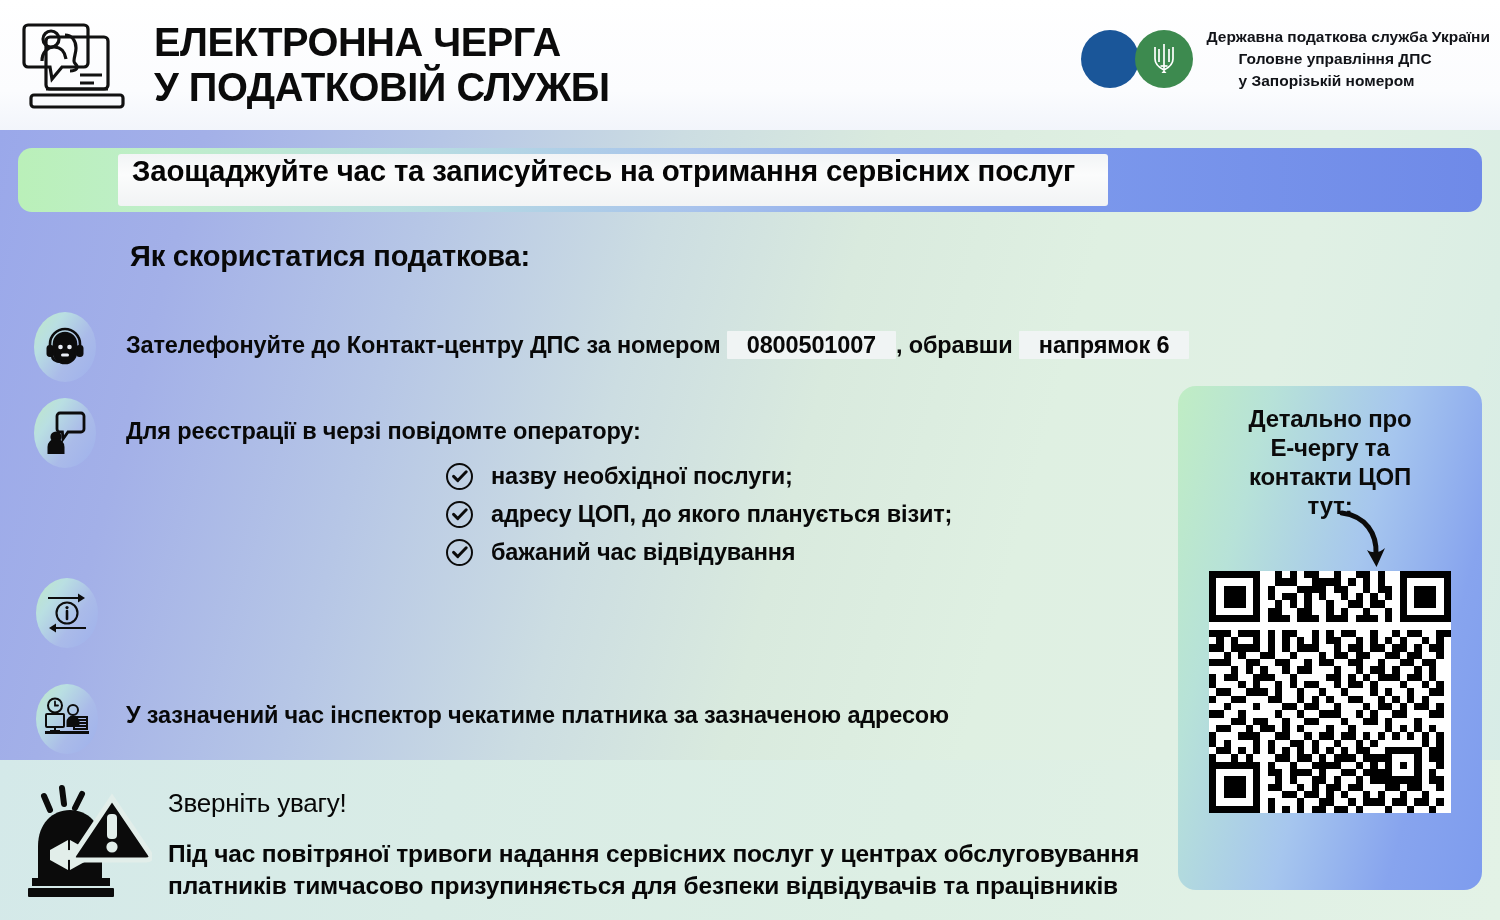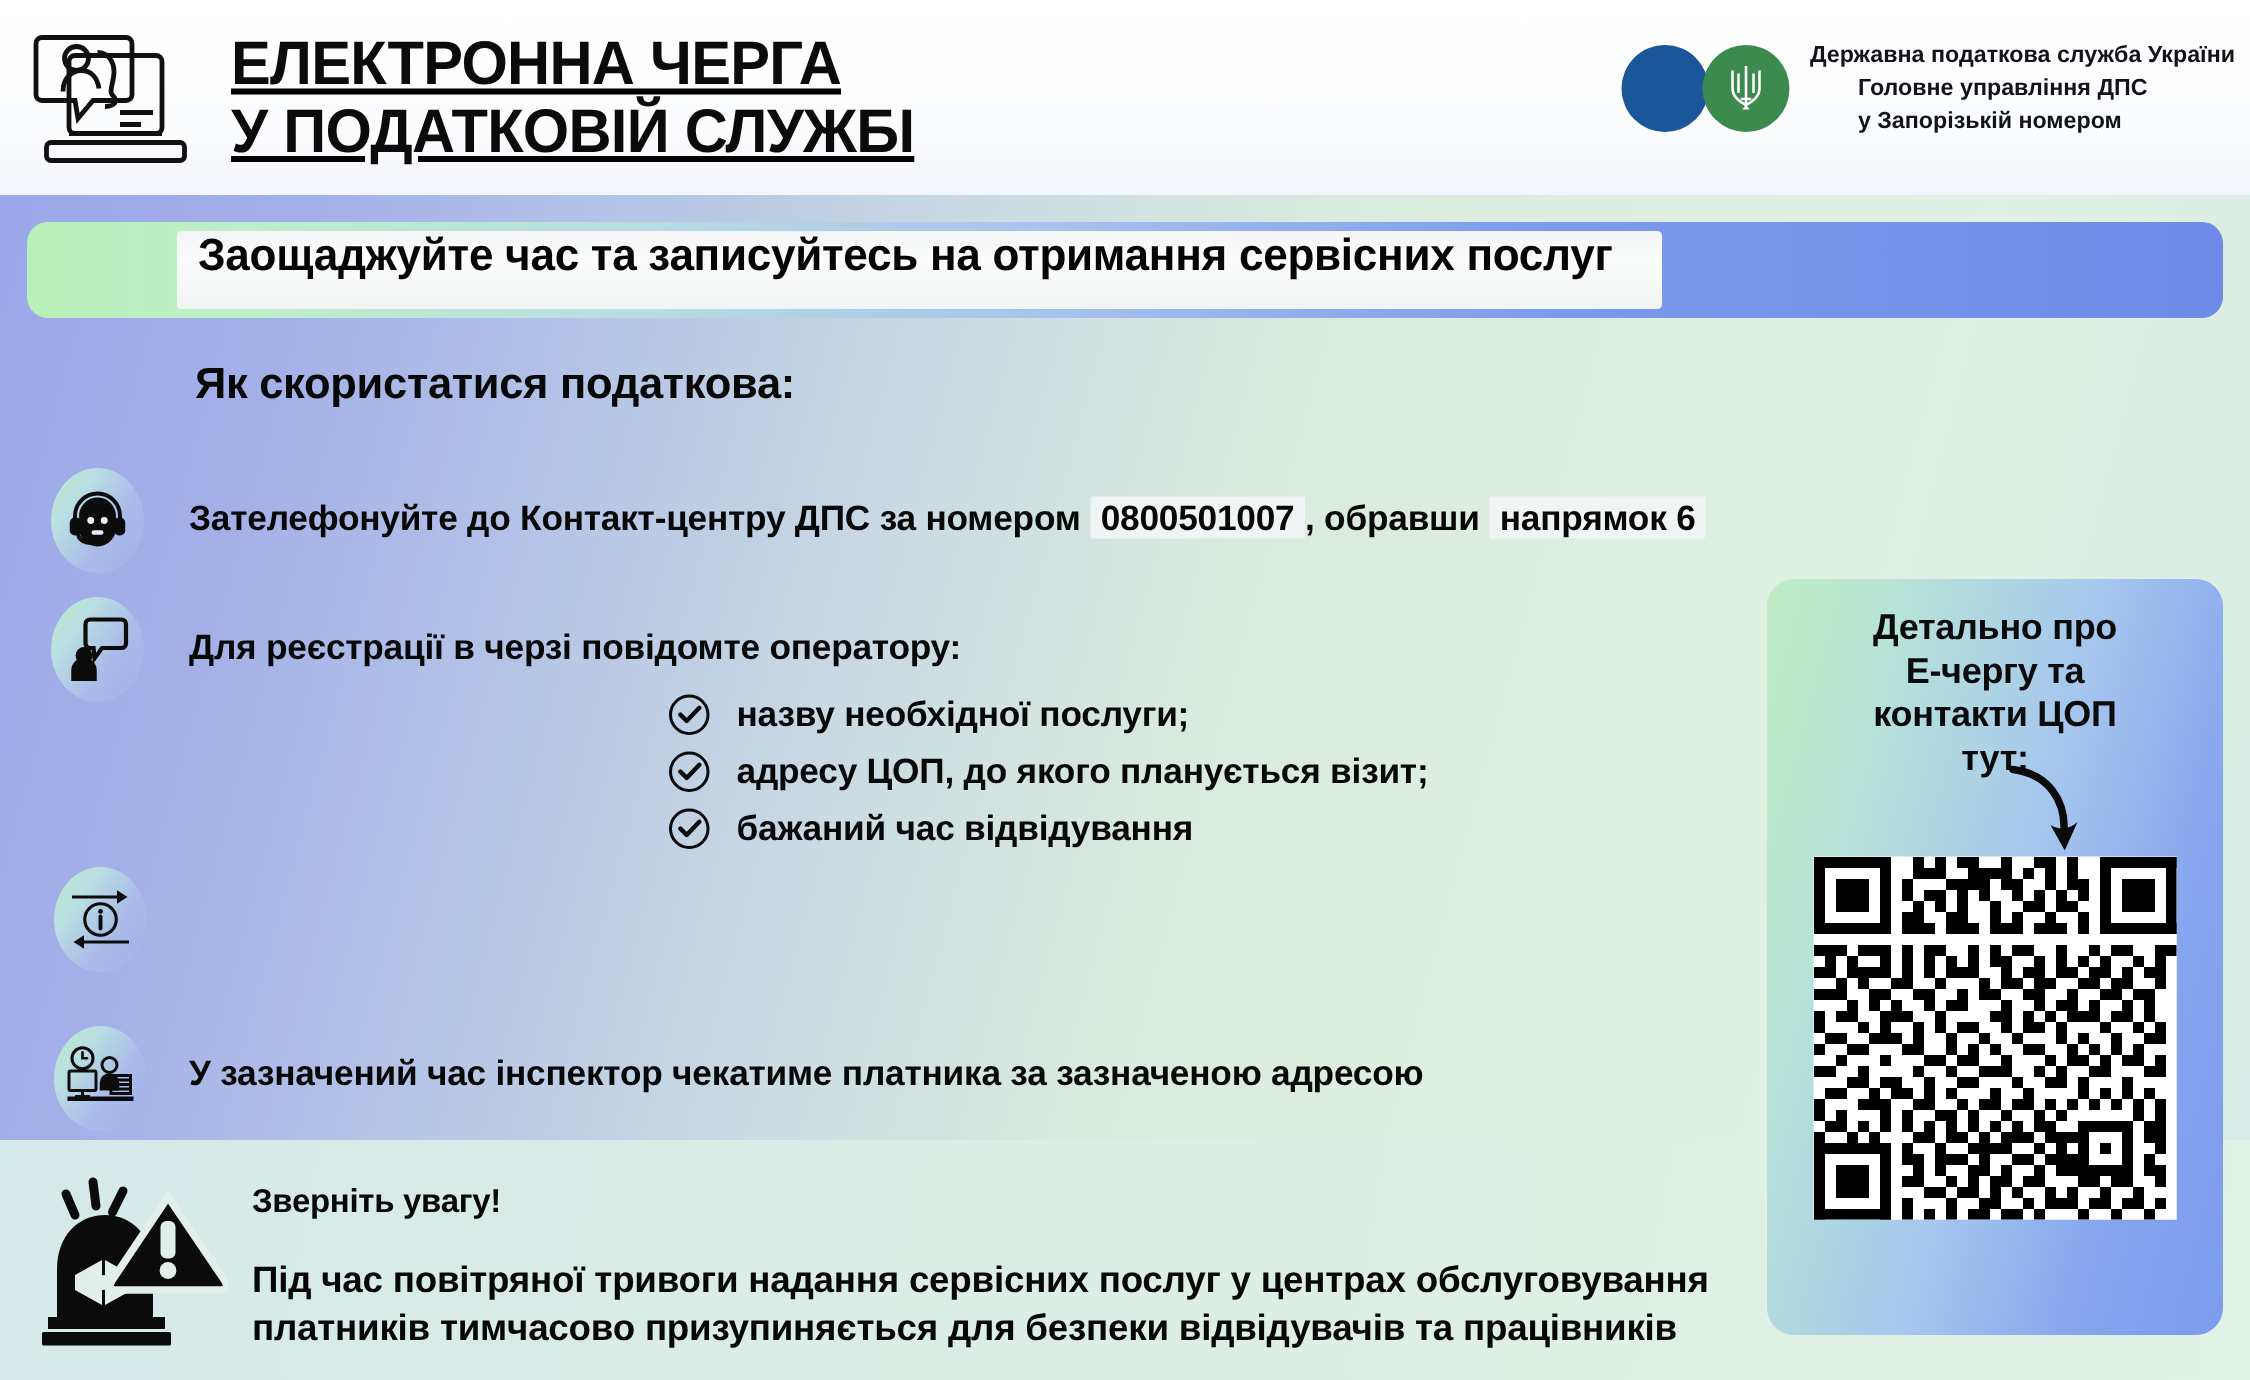--- a/index.html
+++ b/index.html
@@ -12,21 +12,21 @@
   #page{
     position:relative;
     width:1500px; height:920px;
     overflow:hidden;
   }
 
   
   #header{
     position:absolute; left:0; top:0; width:1500px; height:130px;
     background:linear-gradient(180deg,#ffffff 0%,#fbfcfe 70%,#f2f5fb 100%);
-    display:flex; align-items:center;text-decoration:underline;
+    display:flex; align-items:center;
   }
   #header-logo-icon{ margin-left:18px; width:118px; height:104px; flex:none; }
   #header-title{
     margin-left:18px;
     font-weight:bold;
     font-size:41px;
     line-height:45px;
     letter-spacing:-0.5px;
     color:#0b0b0b;
     white-space:pre-line;
@@ -114,21 +114,21 @@
   .row-text{
     position:absolute;
     font-size:23.5px;
     font-weight:bold;
     color:#080808;
     line-height:31px;
     letter-spacing:-0.15px;
   }
   .hl{
     background:#f0f4f4;
-    padding:1px 7px;
+    padding:1px 20px;
     border-radius:1px;
   }
 
   
   #checklist{
     position:absolute; left:446px; top:458px;
   }
   .check-item{
     display:flex; align-items:center; gap:18px;
     height:36px; margin-bottom:2px;
@@ -164,21 +164,21 @@
     width:242px; height:242px;
     background:#ffffff;
     padding:0px;
   }
   #qr-code svg{ display:block; width:242px; height:242px; }
 
   
   #siren-icon{ position:absolute; left:26px; top:778px; width:126px; height:122px; }
   #attention-title{
     position:absolute; left:168px; top:788px;
-    font-size:22px; font-weight:bold; color:#070707;
+    font-size:26px; font-weight:normal; color:#070707;
     letter-spacing:-0.2px;
   }
   #attention-body{
     position:absolute; left:168px; top:838px;
     font-size:24.5px; font-weight:bold; color:#070707;
     line-height:32px; white-space:pre-line;
     letter-spacing:-0.15px;
   }
 </style>
 </head>

